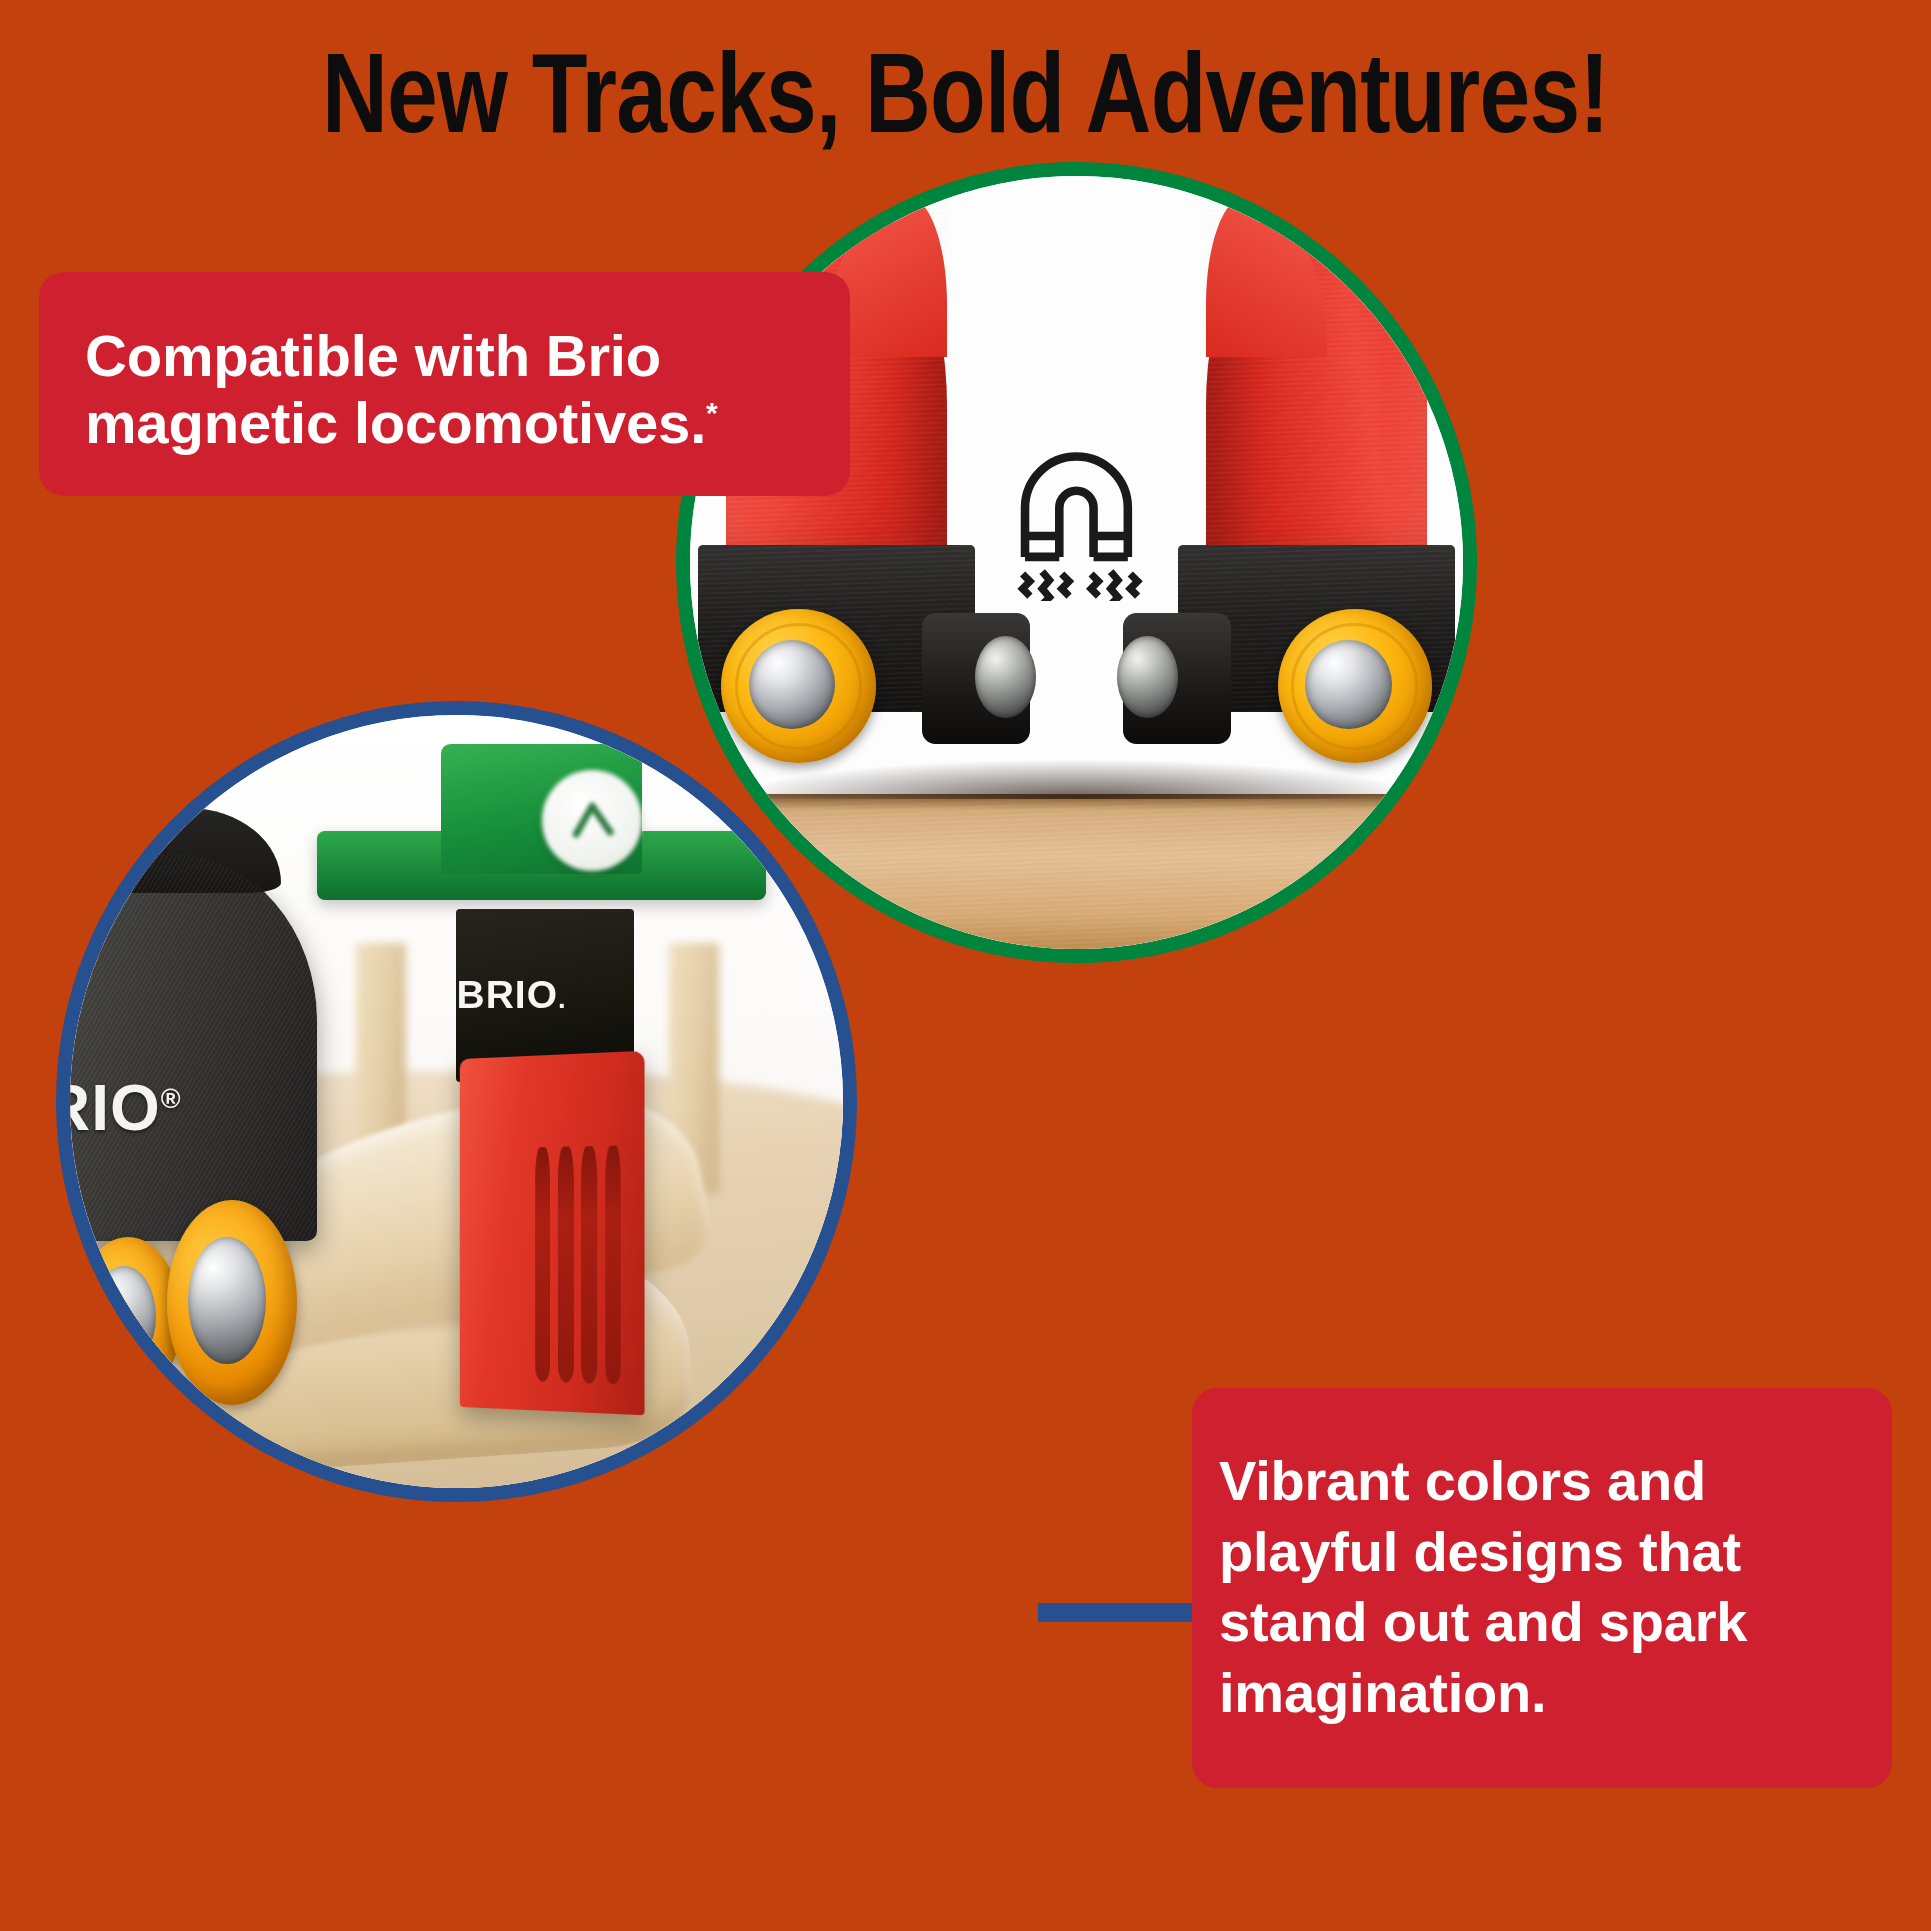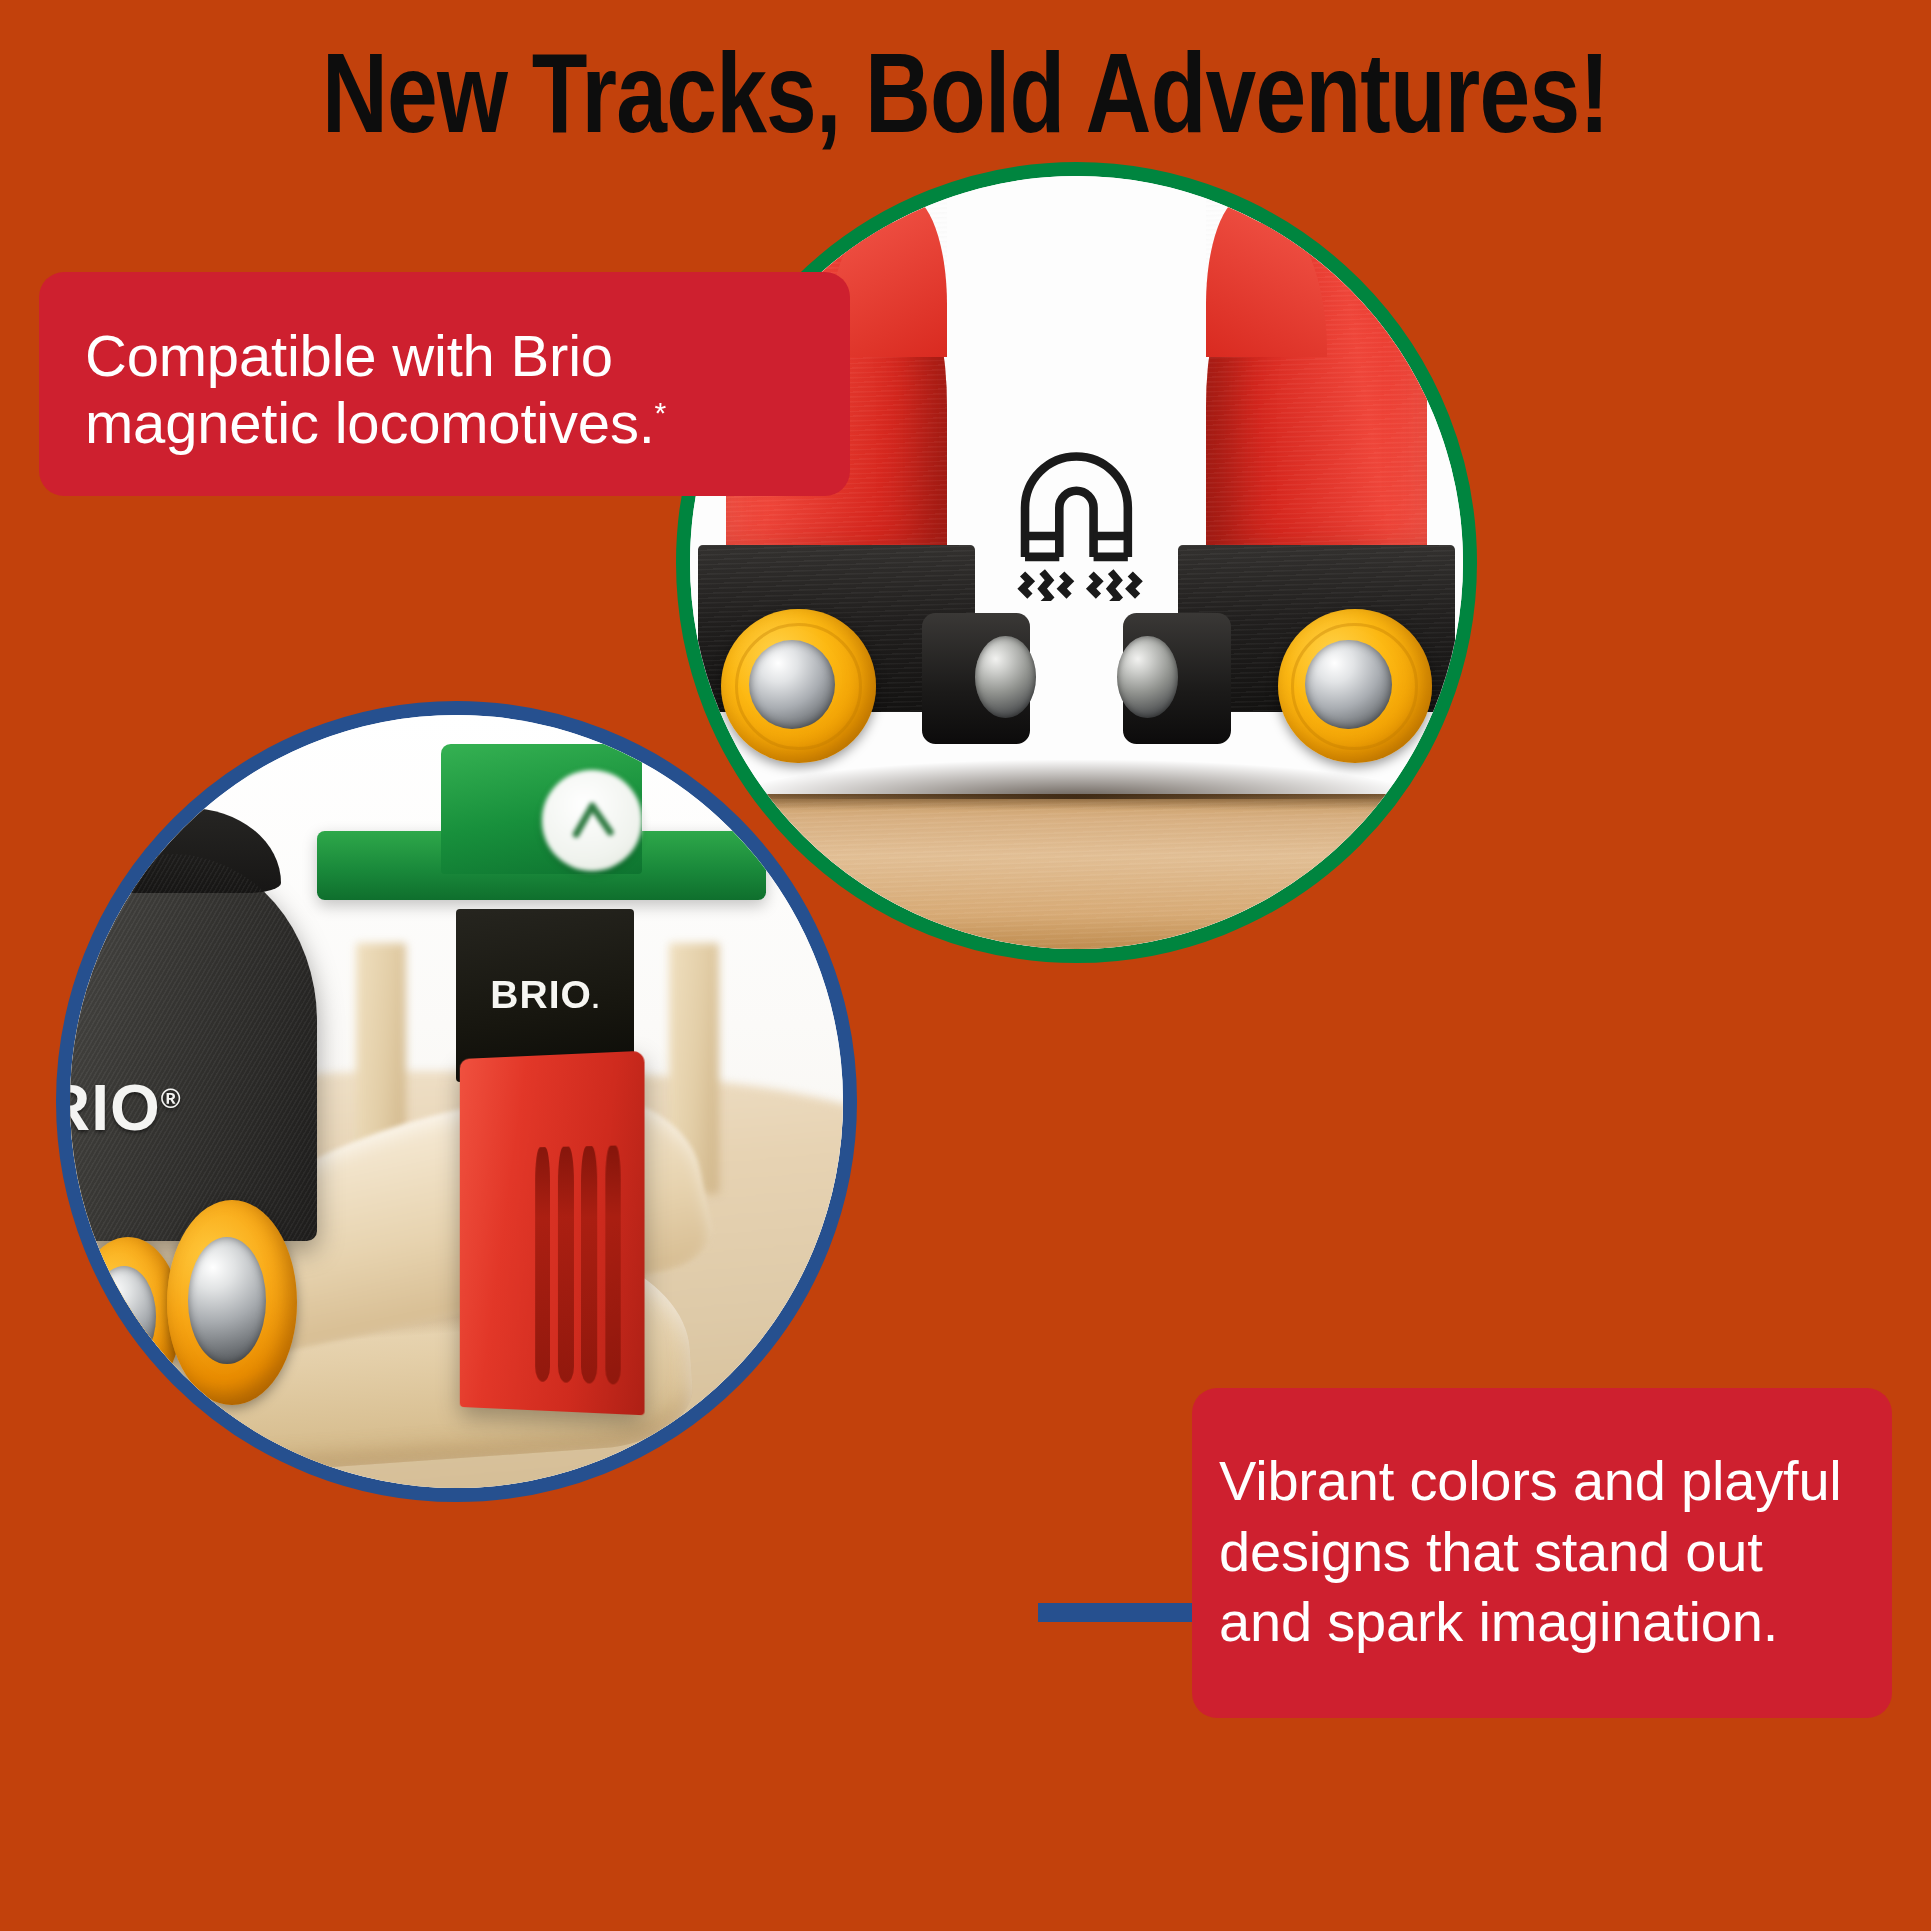--- a/index.html
+++ b/index.html
@@ -23,21 +23,21 @@
   
   .connector{position:absolute;background:#00853f;z-index:4;}
   .connector.blue{background:#26508f;}
 
   
   .callout{
     position:absolute;background:#ce202f;color:#fff;z-index:6;
     border-radius:25px;box-sizing:border-box;
   }
   .callout .ctxt{
-    font-size:58px;line-height:1.16;font-weight:400;letter-spacing:-0.2px;
+    font-size:58px;line-height:1.16;font-weight:700;letter-spacing:-0.2px;
     display:block;
   }
   .callout .ctxt sup{font-size:0.52em;vertical-align:super;line-height:0;}
   .callout .foot{
     display:block;font-size:23px;line-height:1.25;margin-top:25px;letter-spacing:0.1px;
   }
   #callout-top{left:39px;top:272px;width:811px;padding:50px 46px 39px 46px;}
   #callout-bottom{left:1192px;top:1388px;width:700px;padding:58px 50px 60px 27px;}
   #callout-bottom .ctxt{font-size:56px;line-height:1.26;}
 
@@ -205,21 +205,21 @@
   .st-clock svg{position:absolute;inset:10%;}
   .st-pillar{
     position:absolute;bottom:0;width:13%;height:58%;
     background:linear-gradient(95deg,#f0e0c0,#e2cda6 55%,#cfb488);
     filter:blur(0.8px);border-radius:2.9px;
   }
   .st-sign{
     position:absolute;left:28%;top:34%;width:46%;height:40%;
     background:linear-gradient(170deg,#26251f,#17160f 60%,#0b0b07);
     border-radius:3.9px;filter:blur(0.5px);
-    display:flex;align-items:center;justify-content:center;
+    display:flex;align-items:center;justify-content:flex-start;
   }
   .st-sign .txt{
     color:#f6f6f2;font-weight:700;font-size:39px;letter-spacing:1px;
     filter:blur(0.4px);
   }
   .st-sign .txt .dot{font-size:.7em;}
   .b-buffer{
     position:absolute;left:50%;top:44%;width:24%;height:46%;
     background:linear-gradient(98deg,#f0513f 0%,#e23728 30%,#cf2b1e 68%,#ae2015 100%);
     border-radius:9.7px 11.6px 3.9px 3.9px;

